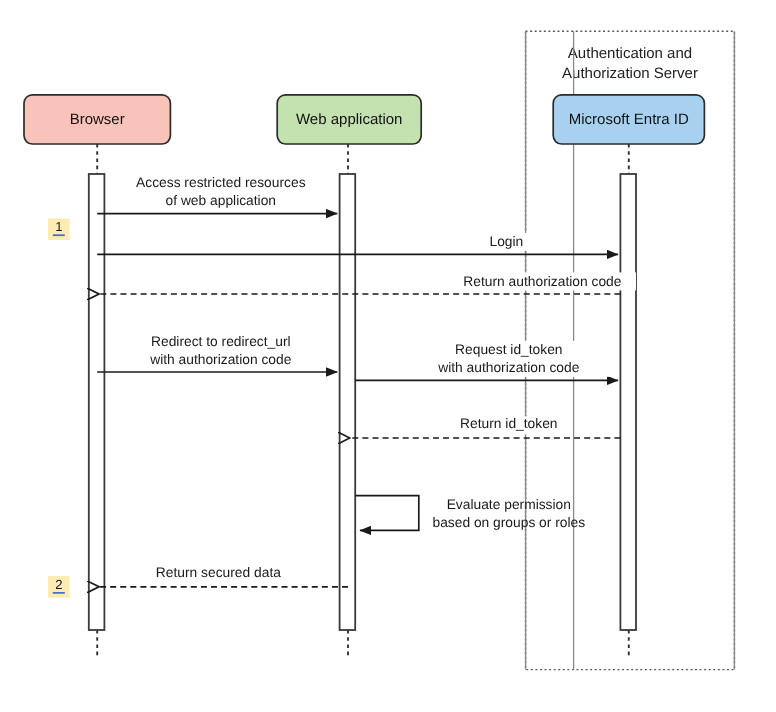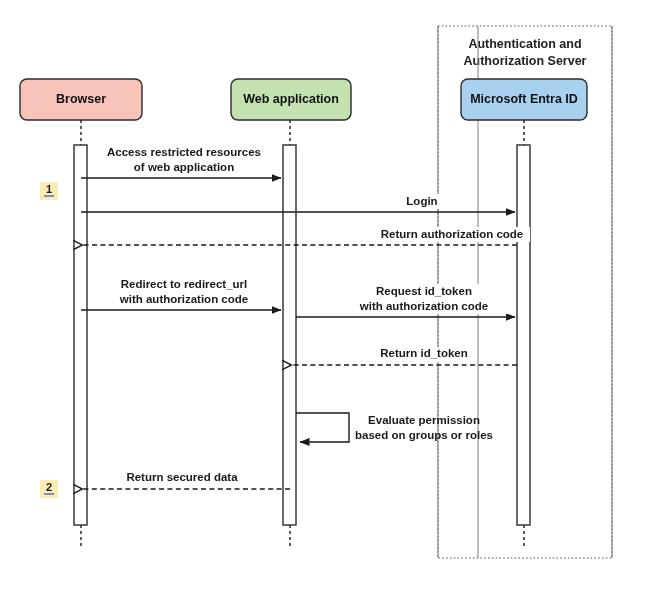--- a/index.html
+++ b/index.html
@@ -9,21 +9,20 @@
   }
   body {
     font-family: "Liberation Sans", sans-serif;
   }
   #diagram-root {
     position: relative;
     width: 647px;
     height: 593px;
     background: #ffffff;
     overflow: hidden;
-    font-weight: bold;
   }
   svg.canvas {
     position: absolute;
     left: 0;
     top: 0;
     width: 647px;
     height: 593px;
   }
   .lbl {
     font-family: "Liberation Sans", sans-serif;

